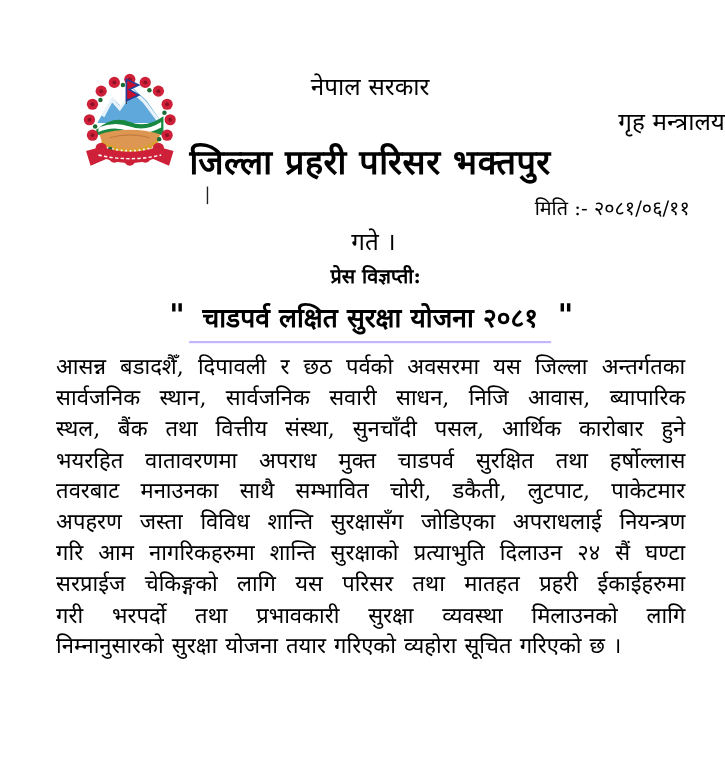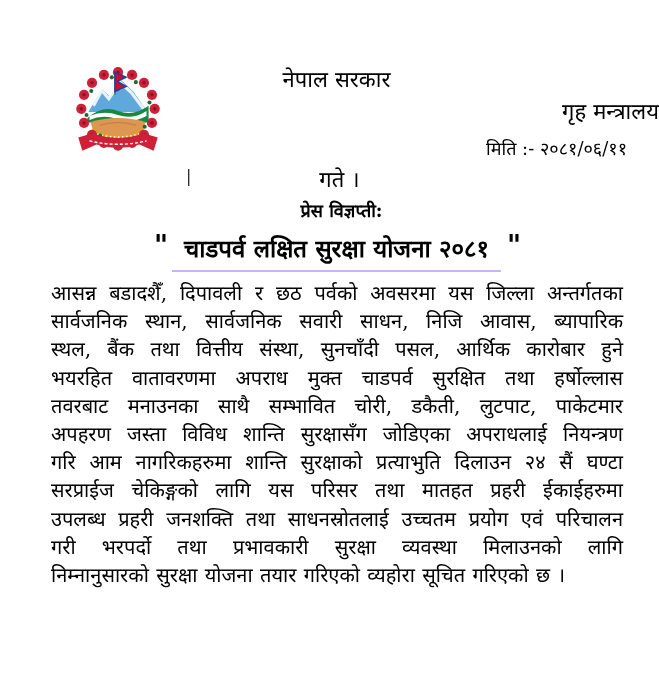--- a/index.html
+++ b/index.html
@@ -118,38 +118,38 @@
       <path d="M6,72 L20,68 Q45,77 70,68 L84,72 L80,85 L66,79 Q45,86 24,79 L10,85 Z" fill="#ce2038"></path>
       <path d="M17,75.5 Q45,82 73,75.5" stroke="#ffffff" stroke-width="1.3" fill="none" stroke-dasharray="3,2"></path>
     </svg>
   </div>
 
   <div class="stray-mark">|</div>
 
   <div class="head">
     <div class="gov-line">नेपाल सरकार</div>
     <div class="min-line">गृह मन्त्रालय</div>
+    <div class="office-line">जिल्ला प्रहरी परिसर भक्तपुर</div>
   </div>
 
   <div class="date-row">मिति :- २०८१/०६/११</div>
   <div class="gate-row">गते ।</div>
 
   <div class="press-row">प्रेस विज्ञप्ती:</div>
 
   <div class="headline-row">
     <span class="quote">"</span><span class="underlined">चाडपर्व लक्षित सुरक्षा योजना २०८१</span><span class="quote">"</span>
   </div>
 
   <div class="body-text">
     <div class="body-line">आसन्न बडादशैँ, दिपावली र छठ पर्वको अवसरमा यस जिल्ला अन्तर्गतका</div>
     <div class="body-line">सार्वजनिक स्थान, सार्वजनिक सवारी साधन, निजि आवास, ब्यापारिक</div>
     <div class="body-line">स्थल, बैंक तथा वित्तीय संस्था, सुनचाँदी पसल, आर्थिक कारोबार हुने</div>
     <div class="body-line">भयरहित वातावरणमा अपराध मुक्त चाडपर्व सुरक्षित तथा हर्षोल्लास</div>
     <div class="body-line">तवरबाट मनाउनका साथै सम्भावित चोरी, डकैती, लुटपाट, पाकेटमार</div>
     <div class="body-line">अपहरण जस्ता विविध शान्ति सुरक्षासँग जोडिएका अपराधलाई नियन्त्रण</div>
     <div class="body-line">गरि आम नागरिकहरुमा शान्ति सुरक्षाको प्रत्याभुति दिलाउन २४ सैं घण्टा</div>
     <div class="body-line">सरप्राईज चेकिङ्गको लागि यस परिसर तथा मातहत प्रहरी ईकाईहरुमा</div>
-    <div class="body-line">उपलब्ध प्रहरी जनशक्ति तथा साधनस्रोतलाई उच्चतम प्रयोग एवं परिचालन</div>
     <div class="body-line">गरी भरपर्दो तथा प्रभावकारी सुरक्षा व्यवस्था मिलाउनको लागि</div>
     <div class="body-line">निम्नानुसारको सुरक्षा योजना तयार गरिएको व्यहोरा सूचित गरिएको छ ।</div>
   </div>
 
 </div>
 
 </body></html>

